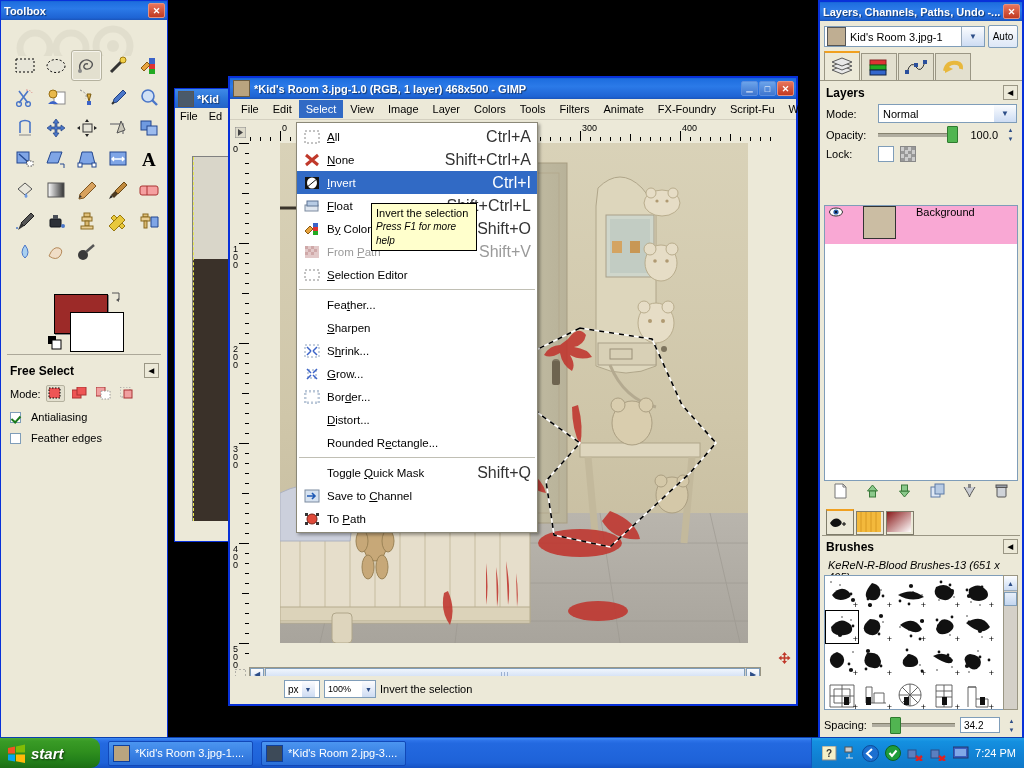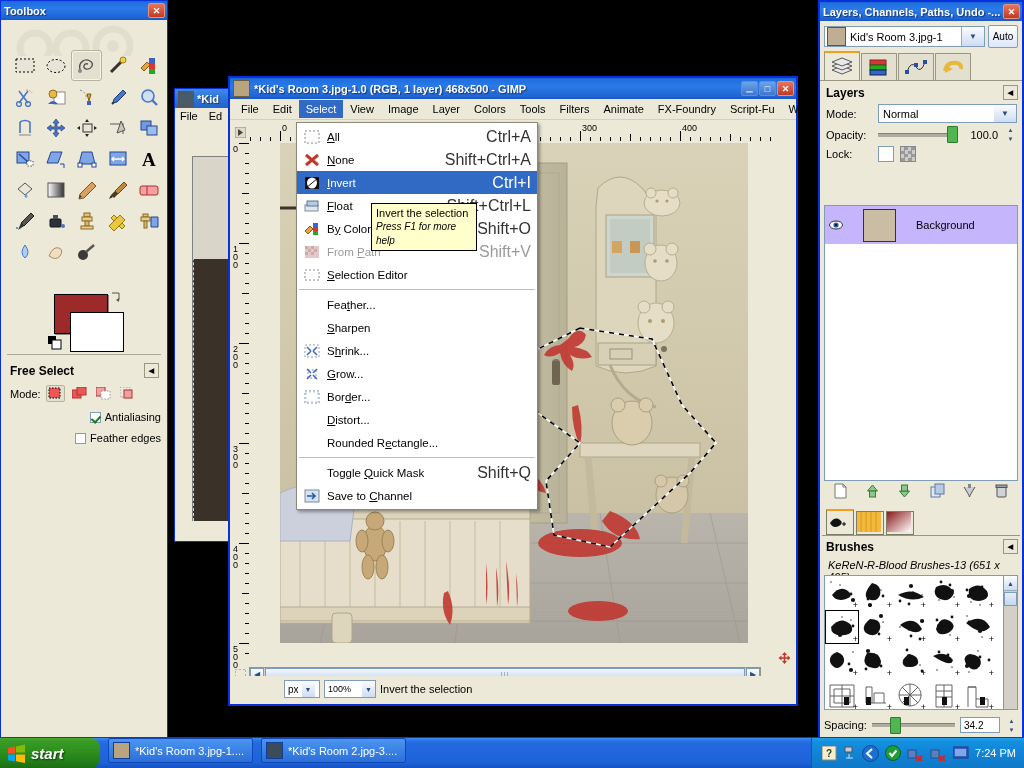--- a/index.html
+++ b/index.html
@@ -31,21 +31,21 @@
   .bg{position:absolute;left:22px;top:18px;width:52px;height:38px;border:1px solid #000;background:#fff;}
   .swapic{position:absolute;right:-2px;top:-3px;width:13px;height:13px;}
   .defic{position:absolute;left:0px;bottom:0px;width:14px;height:14px;}
   .sep{position:absolute;left:4px;right:4px;height:1px;background:#aca899;}
   .topt{position:absolute;left:4px;right:4px;top:338px;bottom:4px;}
   .topt-title{font-weight:bold;font-size:12px;display:flex;align-items:center;justify-content:space-between;margin:3px 2px 7px 3px;}
   .collapse{width:13px;height:13px;border:1px solid #9a9684;background:#ece9d8;font-size:7px;display:flex;align-items:center;justify-content:center;}
   .moderow{display:flex;align-items:center;gap:5px;margin:0 0 9px 3px;}
   .modebtn{width:19px;height:17px;border:1px solid transparent;display:flex;align-items:center;justify-content:center;box-sizing:border-box;}
   .modebtn.on{border:1px solid #b5b29f;background:#e3e0cf;border-radius:2px;}
-  .chkrow{display:flex;align-items:center;gap:4px;margin:0 0 9px 3px;justify-content:flex-end;}
+  .chkrow{display:flex;align-items:center;gap:10px;margin:0 0 9px 3px;}
   .chk{width:11px;height:11px;border:1px solid #7f9db9;background:#fff;position:relative;box-sizing:border-box;}
   .chk.on::after{content:"";position:absolute;left:2px;top:1px;width:4px;height:7px;border:solid #1a7a1a;
                  border-width:0 2px 2px 0;transform:rotate(42deg);}
 
   
   #bgwin{left:174px;top:88px;width:130px;height:454px;border-color:#0831d9;}
   #bgwin .xptitle{background:linear-gradient(to bottom,#3f8ae8,#2b74d8 50%,#2463c6);}
   .bg-menu{height:16px;background:#ece9d8;display:flex;align-items:center;gap:11px;padding-left:5px;font-size:11px;}
   .bg-canvaswrap{position:absolute;left:2px;right:2px;top:54px;bottom:2px;background:#ece9d8;}
   .bg-ruler-v{position:absolute;left:2px;top:14px;width:13px;bottom:18px;background:#ece9d8;border-right:1px solid #808080;}
@@ -116,41 +116,41 @@
   .row{display:flex;align-items:center;gap:6px;padding:1px 5px 3px 6px;font-size:11px;}
   .row .k{width:46px;}
   .selcombo{flex:1;height:19px;border:1px solid #7f9db9;background:#fff;display:flex;align-items:center;
             justify-content:space-between;font-size:11px;box-sizing:border-box;}
   .slider{flex:1;height:13px;position:relative;display:flex;align-items:center;}
   .slider .track{position:absolute;left:0;right:0;height:3px;background:#b0ada0;border-top:1px solid #85826f;}
   .slider .knob{position:absolute;right:0;width:9px;height:15px;background:#51b551;border:1px solid #2f7a2f;border-radius:1px;}
   .spin{width:13px;height:15px;display:flex;flex-direction:column;justify-content:space-between;}
   .spin i{font-style:normal;font-size:6px;line-height:6px;color:#2c4d87;text-align:center;}
   .layerlist{position:absolute;left:4px;right:4px;top:184px;height:274px;background:#fff;border:1px solid #7f9db9;overflow:hidden;}
-  .layeritem{display:flex;align-items:center;height:38px;background:#c4b5fd;gap:20px;padding-left:4px;}
+  .layeritem{display:flex;align-items:flex-start;height:38px;background:#f9a8d4;gap:20px;padding-left:4px;}
   .layer-thumb{width:31px;height:31px;border:1px solid #333;background:#cbbda3;}
   .dock-tools{position:absolute;left:4px;right:4px;top:460px;height:20px;display:flex;align-items:center;justify-content:space-around;}
   .brushes-head{position:absolute;left:2px;right:2px;top:487px;height:28px;display:flex;align-items:flex-end;gap:2px;padding-left:4px;
                 box-sizing:border-box;border-bottom:1px solid #9a9684;}
   .bsel{width:28px;height:24px;border:1px solid #7f7c6a;box-sizing:border-box;}
   .bsel.on{border-top:2px solid #f0a020;height:26px;}
   .brushpanel{position:absolute;left:0;right:0;top:516px;bottom:0;}
   .brushname{font-style:italic;font-size:11px;padding:2px 0 3px 8px;}
   .brushgrid{position:absolute;left:4px;right:4px;top:38px;bottom:28px;background:#fff;border:1px solid #7f9db9;overflow:hidden;
              display:flex;flex-wrap:wrap;align-content:flex-start;}
   .bcell{width:34px;height:34px;position:relative;display:flex;align-items:center;justify-content:center;}
   .bcell.on{outline:1px solid #000;outline-offset:-1px;}
   .bcell .plus{position:absolute;right:1px;bottom:0;font-size:9px;color:#000;line-height:9px;}
   .vscroll{position:absolute;right:4px;top:38px;bottom:28px;width:15px;background:#d4d0c8;border:1px solid #9a9684;box-sizing:border-box;}
   .spacingrow{position:absolute;left:4px;right:4px;bottom:4px;height:18px;display:flex;align-items:center;gap:5px;font-size:11px;}
 
   
   #taskbar{position:absolute;left:0;bottom:0;width:1024px;height:30px;
            background:linear-gradient(to bottom,#3f8cf3 0%,#2c72e8 9%,#2369e0 18%,#1e62d8 82%,#1551c4 100%);
-           border-top:1px solid #0b3fb0;display:flex;z-index:90;}
+           border-top:1px solid #0b3fb0;display:flex;align-items:center;z-index:90;}
   #startbtn{width:100px;height:30px;border-top-right-radius:9px;border-bottom-right-radius:9px;
             background:linear-gradient(to bottom,#4aa832 0%,#399b26 10%,#2f8f1e 45%,#23801a 75%,#1c6e14 100%);
             display:flex;align-items:center;gap:5px;padding-left:7px;box-sizing:border-box;
             color:#fff;font-weight:bold;font-style:italic;font-size:15px;text-shadow:1px 1px 2px rgba(0,0,0,.6);}
   .tbtn{height:23px;margin-left:8px;padding:0 8px 0 4px;border:1px solid #1148b8;border-radius:2px;
         background:linear-gradient(to bottom,#4b95f0,#2a6fd8);color:#fff;font-size:11px;
         display:flex;align-items:center;gap:5px;max-width:160px;overflow:hidden;white-space:nowrap;}
   .tbtn .ti{width:15px;height:15px;border:1px solid #0e3f9e;flex:none;}
   #tray{position:absolute;right:0;top:0;height:30px;display:flex;align-items:center;gap:6px;padding:0 8px 0 10px;
          background:linear-gradient(to bottom,#23a0e8 0%,#1490e0 12%,#1184d6 50%,#0f78c8 100%);
@@ -950,20 +950,33 @@
     <div class="mi">
       <span class="ic">
           <svg width="16" height="14">
             <rect x="1" y="1" width="14" height="12" fill="#d6e2f0" stroke="#7c8ba0"></rect>
             <path d="M3 7 h7 M8 4 l3 3 -3 3" stroke="#1f5ab5" stroke-width="1.6" fill="none"></path>
           </svg>
         </span>
       <span class="lbl">Save to <u>C</u><span>hannel</span></span>
       <span class="acc"></span>
     </div>
+    <div class="mi">
+      <span class="ic">
+          <svg width="16" height="14">
+            <circle cx="8" cy="7" r="5" fill="#e04a3a" stroke="#7a2318"></circle>
+            <rect x="1" y="1" width="3" height="3" fill="#333"></rect>
+            <rect x="12" y="1" width="3" height="3" fill="#333"></rect>
+            <rect x="1" y="10" width="3" height="3" fill="#333"></rect>
+            <rect x="12" y="10" width="3" height="3" fill="#333"></rect>
+          </svg>
+        </span>
+      <span class="lbl">To <u>P</u><span>ath</span></span>
+      <span class="acc"></span>
+    </div>
   </div>
 
   <div id="tooltip">
     <div>Invert the selection</div>
     <div class="l2">Press F1 for more help</div>
   </div>
 
   <div class="xpwin" id="dock">
     <div class="xptitle">
       <span class="t">Layers, Channels, Paths, Undo -...</span>

